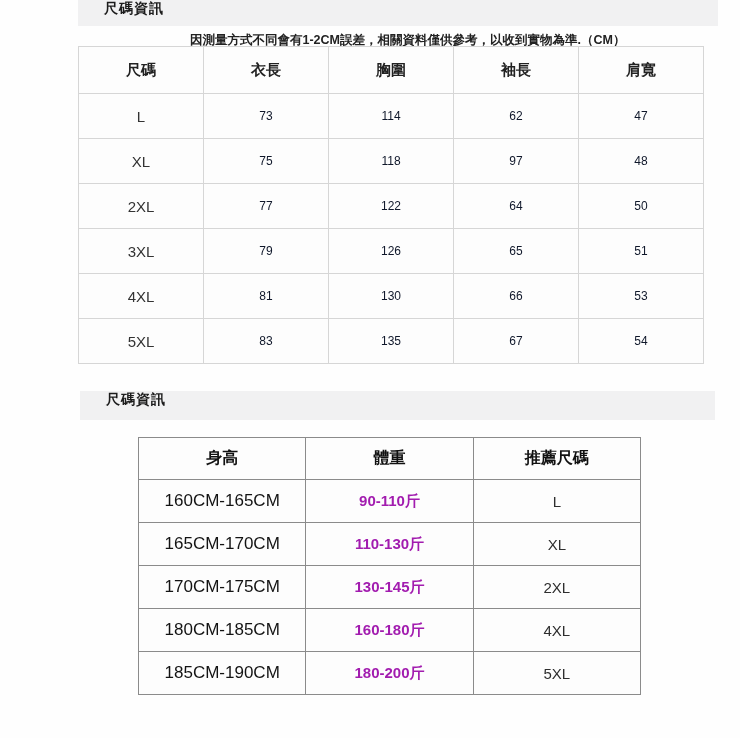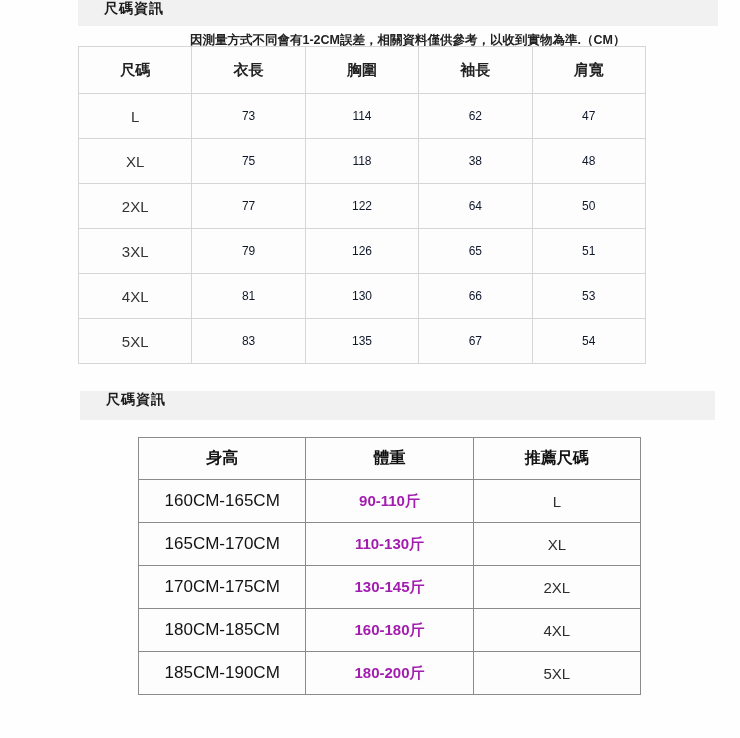--- a/index.html
+++ b/index.html
@@ -47,21 +47,21 @@
     margin-top: 32px;
   }
   
   table {
     border-collapse: collapse;
     table-layout: fixed;
     position: absolute;
     background: #fdfdfd;
   }
   .t1 {
-    left: 78px; top: 46px; width: 568px;
+    left: 78px; top: 46px; width: 626px;
   }
   .t1 th, .t1 td {
     border: 1px solid #d6d6d6;
     text-align: center;
     vertical-align: middle;
     padding: 0;
   }
   .t1 th {
     height: 46px;
     font-size: 15px;
@@ -138,21 +138,21 @@
           <td class="c0">L</td>
           <td class="c1">73</td>
           <td class="c2">114</td>
           <td class="c3">62</td>
           <td class="c4">47</td>
         </tr>
         <tr>
           <td class="c0">XL</td>
           <td class="c1">75</td>
           <td class="c2">118</td>
-          <td class="c3">38</td>
+          <td class="c3">97</td>
           <td class="c4">48</td>
         </tr>
         <tr>
           <td class="c0">2XL</td>
           <td class="c1">77</td>
           <td class="c2">122</td>
           <td class="c3">64</td>
           <td class="c4">50</td>
         </tr>
         <tr>

